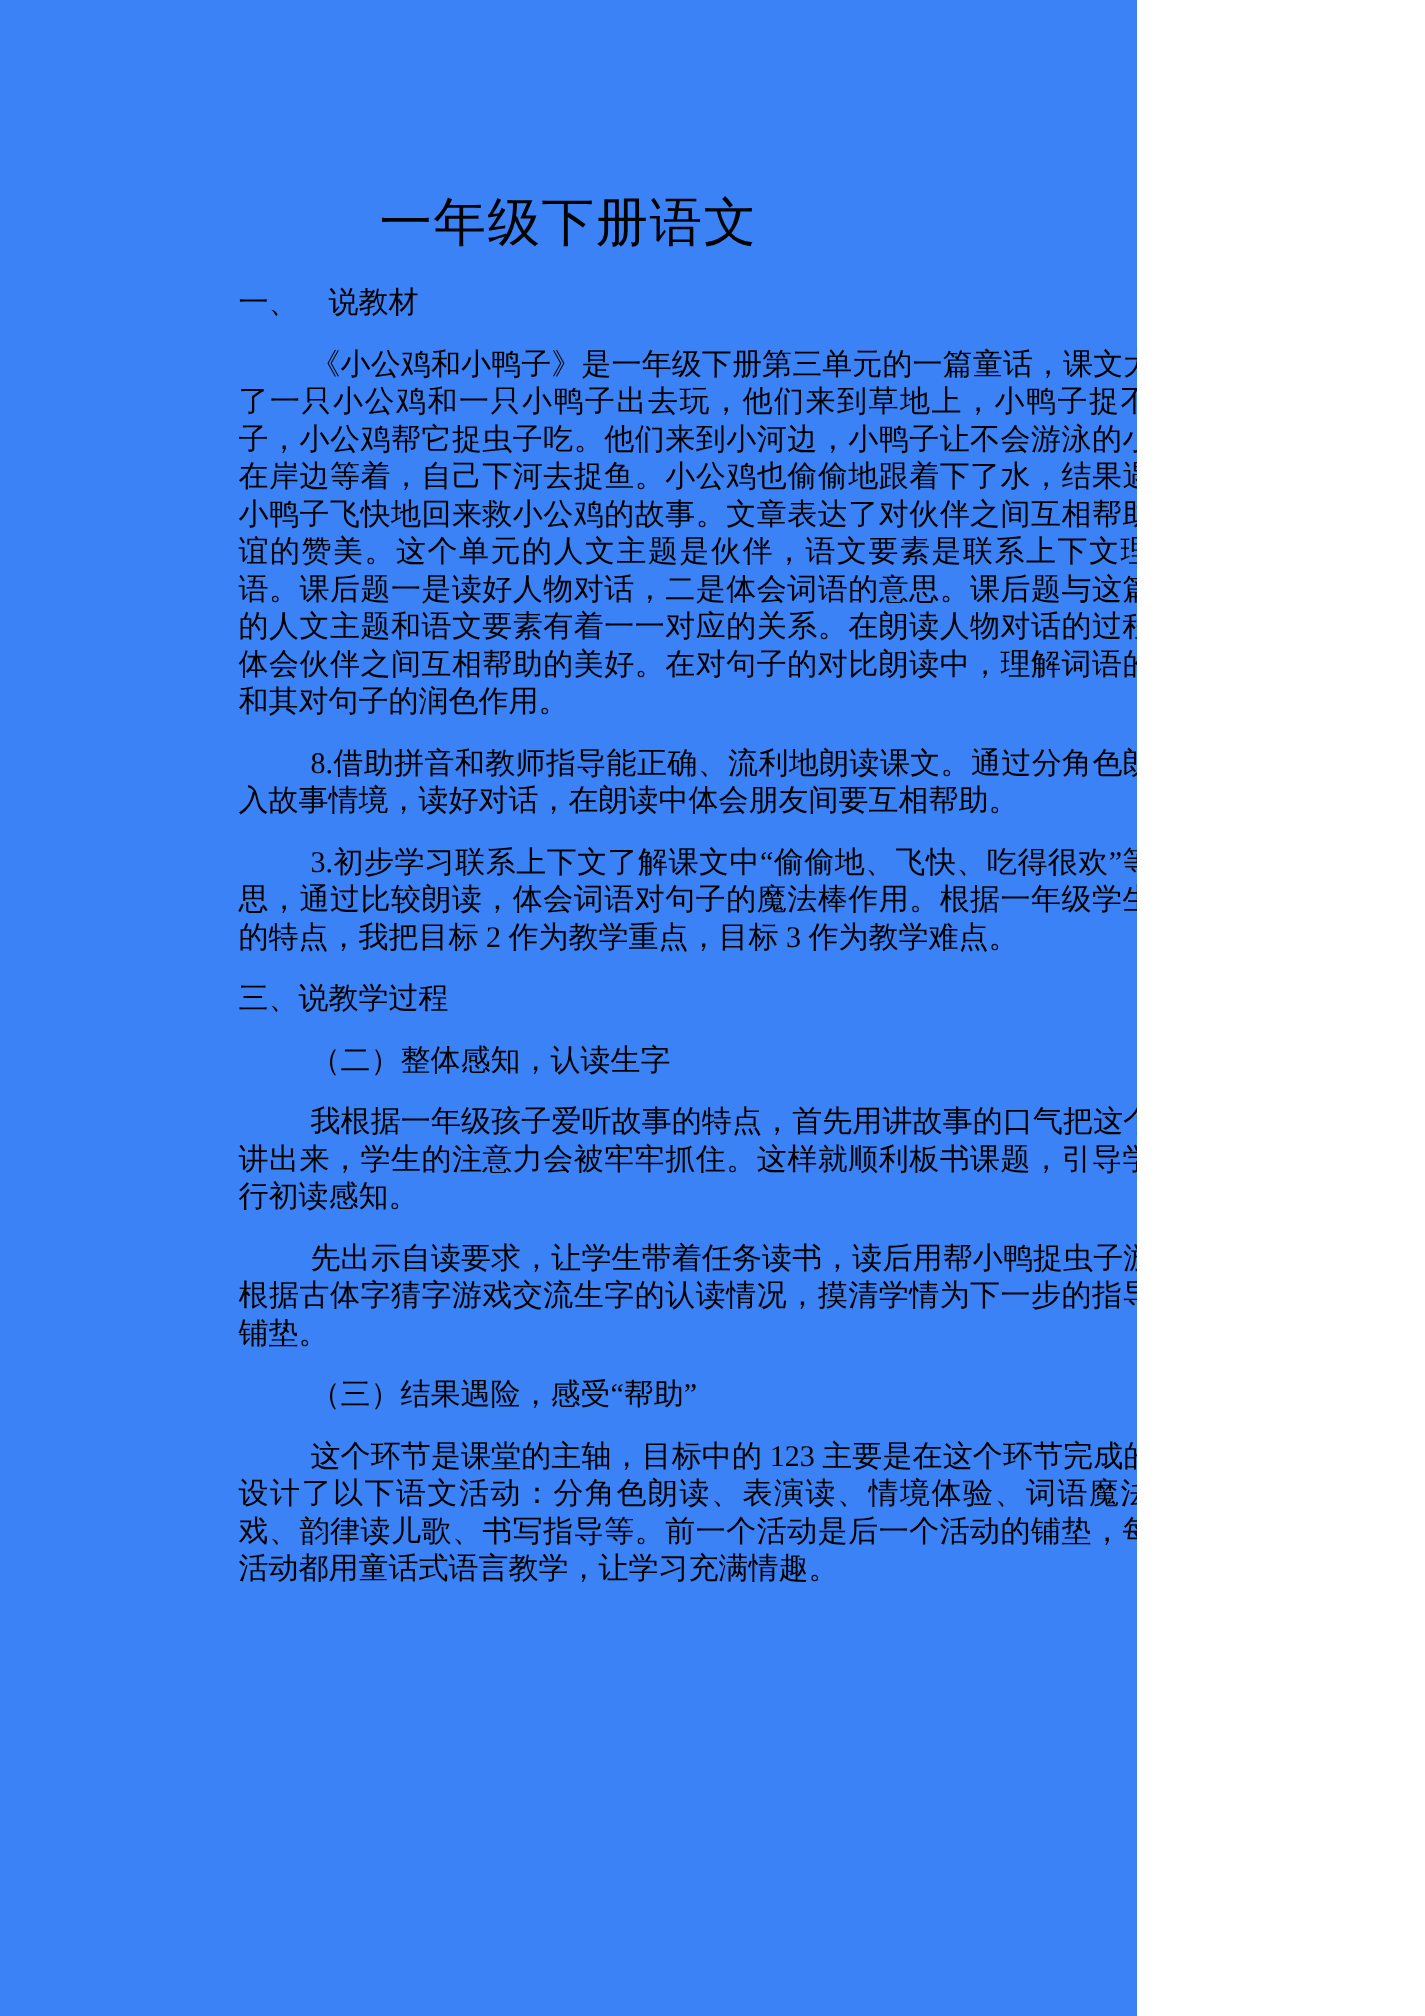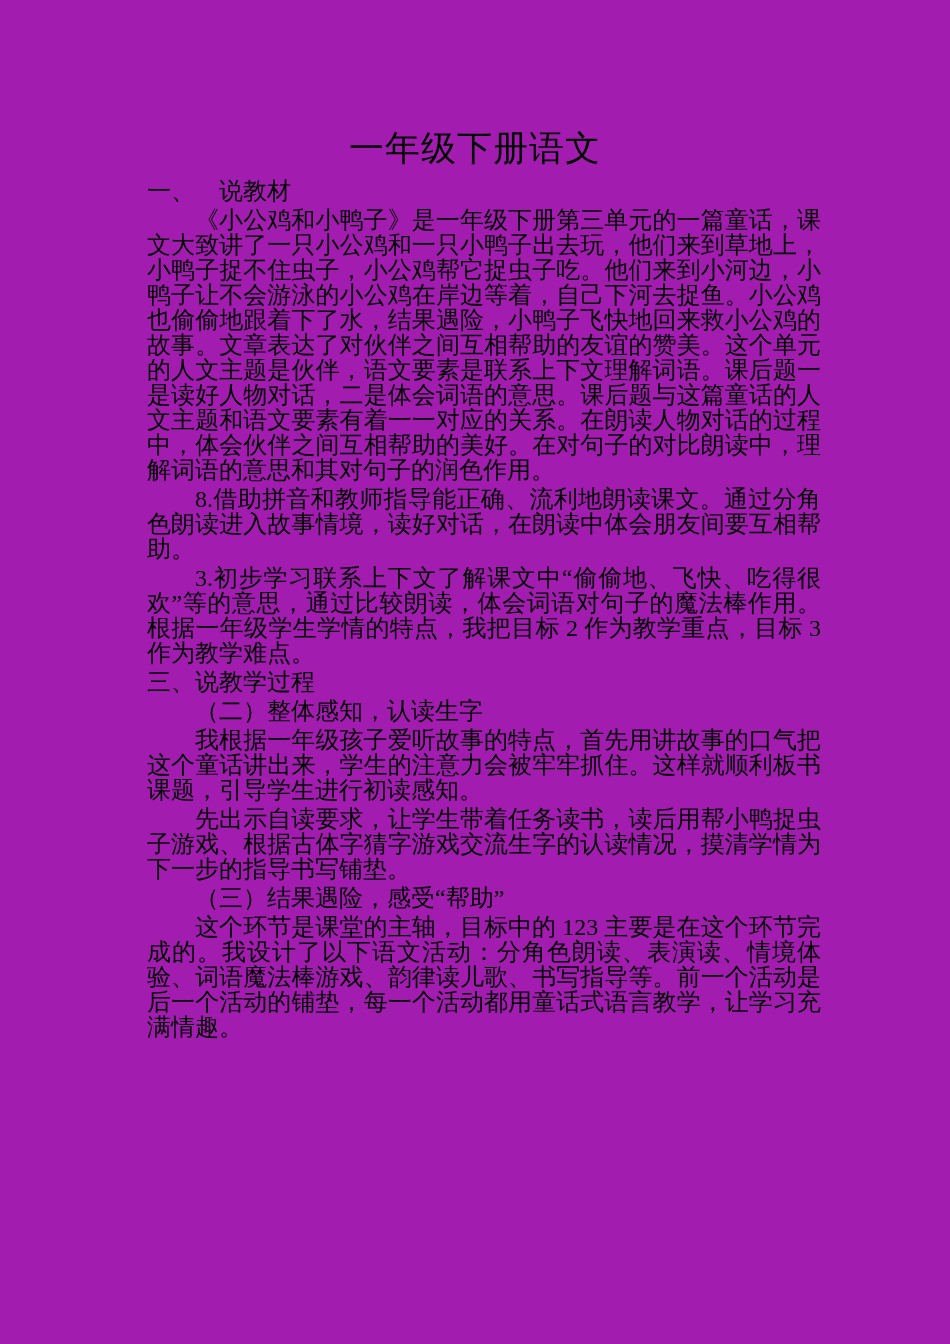--- a/index.html
+++ b/index.html
@@ -2,23 +2,23 @@
 <html><head>
 <meta charset="utf-8">
 <style>
   html, body {
     margin: 0;
     padding: 0;
     background: #ffffff;
   }
   .page {
     position: relative;
-    width: 950px;
+    width: 758px;
     height: 1344px;
-    background: #a21caf;
+    background: #3b82f6;
     color: #000000;
     font-family: "Liberation Serif", "DejaVu Serif", serif;
     overflow: hidden;
     box-sizing: border-box;
   }
   .titles {
     padding-top: 124px;
   }
   .doc-title {
     margin: 0;
@@ -26,22 +26,22 @@
     line-height: 50px;
     font-weight: normal;
     text-align: center;
     letter-spacing: 1px;
   }
   .content {
     width: 682px;
     margin: 5px 0 0 143px;
   }
   .content p.para {
-    margin: 4px;
-    font-size: 24px;
+    margin: 16px;
+    font-size: 20px;
     line-height: 25px;
     text-align: justify;
     text-justify: inter-ideograph;
     word-break: normal;
   }
   .content p.para.indent {
     text-indent: 48px;
   }
 </style>
 </head>

